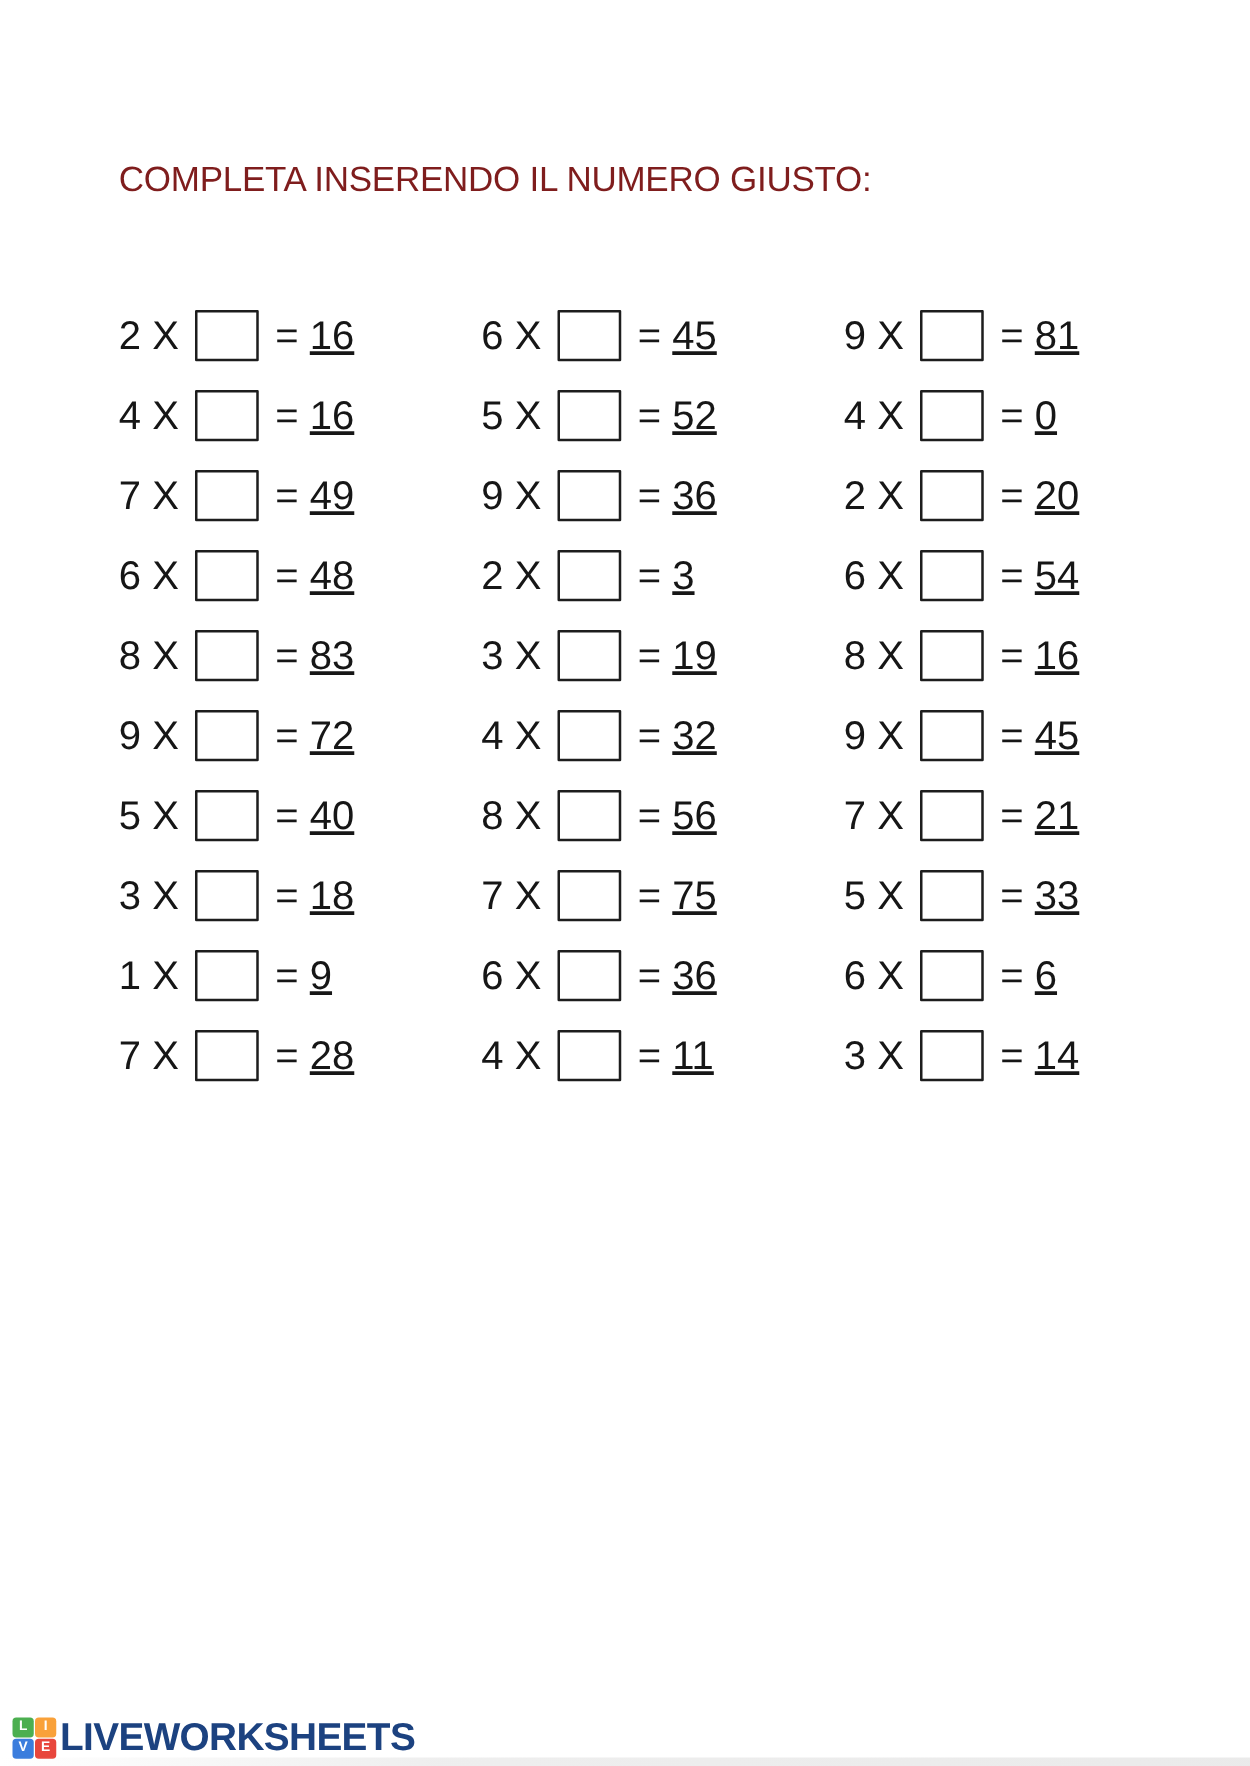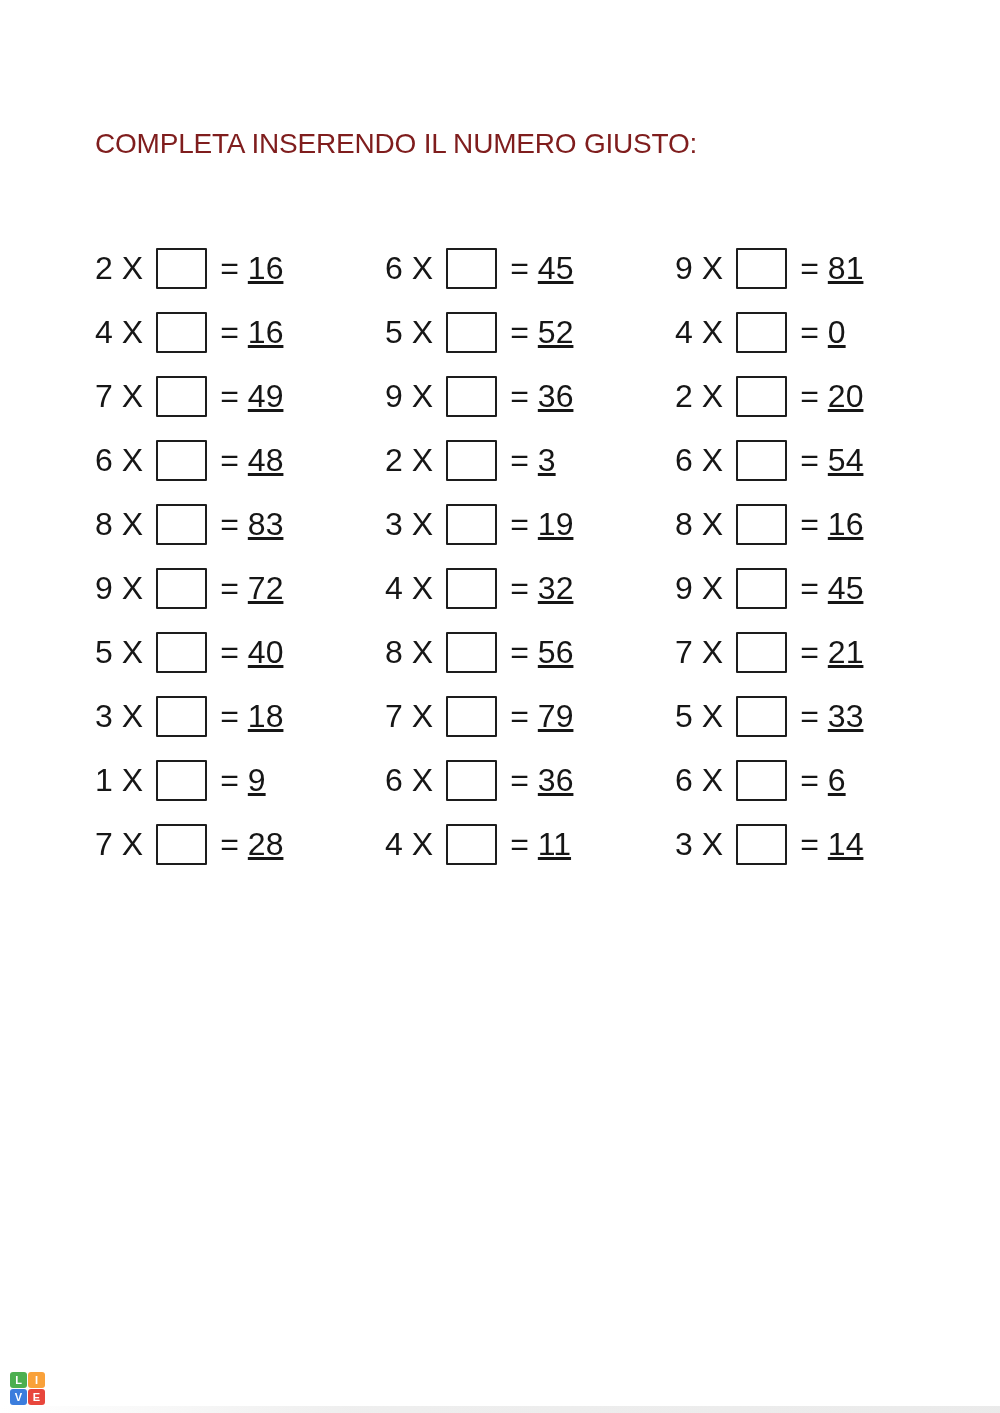--- a/index.html
+++ b/index.html
@@ -234,21 +234,21 @@
     <input class="answer-box" type="text" value="" style="">
     <span class="equals">=</span>
     <span class="result">56</span>
   </div>
 
   <div class="row">
     <span class="factor">7</span>
     <span class="times">X</span>
     <input class="answer-box" type="text" value="" style="">
     <span class="equals">=</span>
-    <span class="result">79</span>
+    <span class="result">75</span>
   </div>
 
   <div class="row">
     <span class="factor">6</span>
     <span class="times">X</span>
     <input class="answer-box" type="text" value="" style="">
     <span class="equals">=</span>
     <span class="result">36</span>
   </div>
 
@@ -354,15 +354,16 @@
   </span>
 
   <span class="tile" style="background: rgb(59, 125, 221);">
     <span>V</span>
   </span>
 
   <span class="tile" style="background: rgb(232, 70, 60);">
     <span>E</span>
   </span>
 </span>
+  <span class="brand" id="brand" style="color: rgb(28, 66, 128);">LIVEWORKSHEETS</span>
 </div>
 
 <div class="page-edge"></div>
 
 </body></html>

